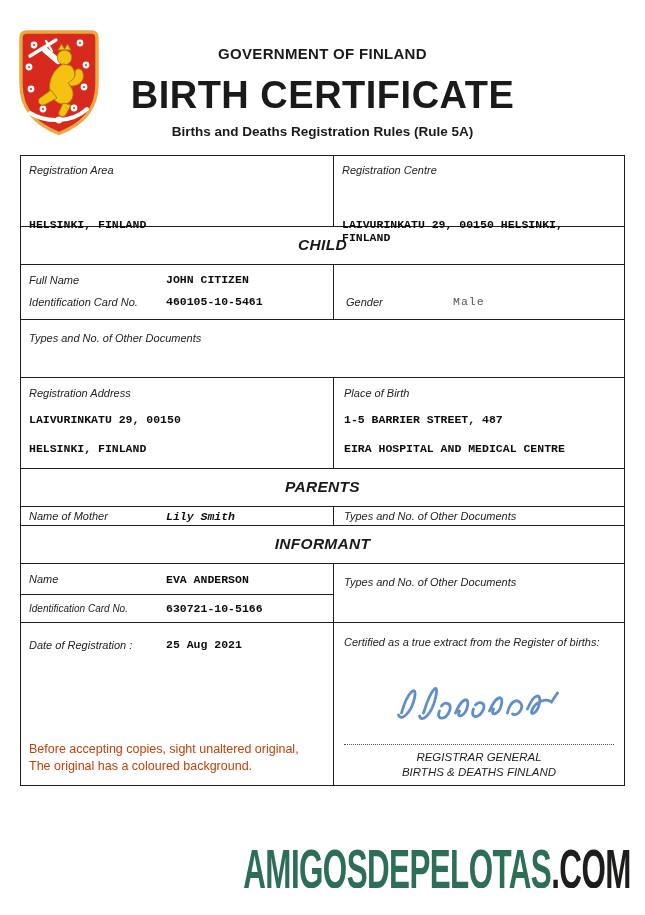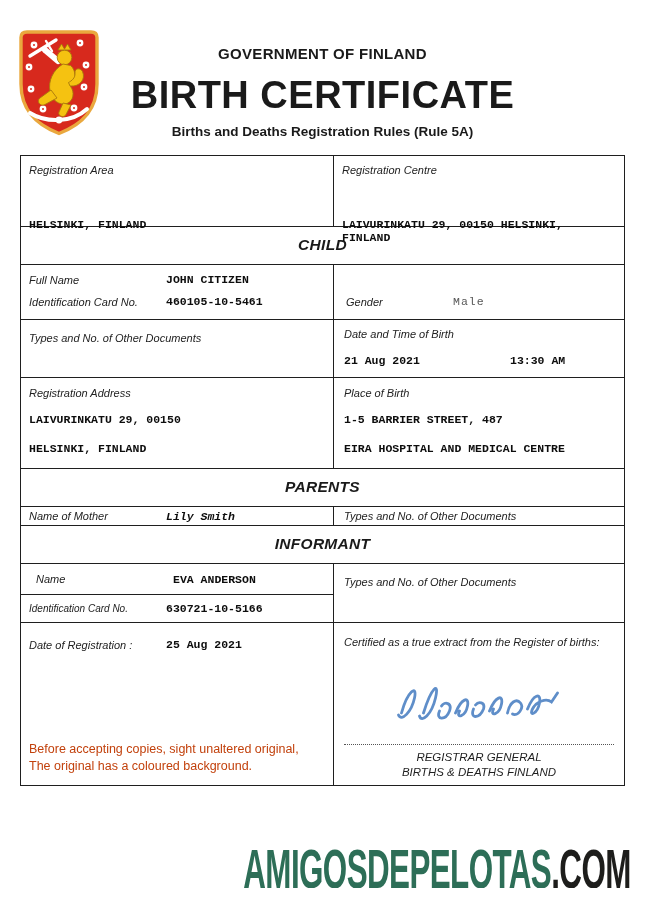--- a/index.html
+++ b/index.html
@@ -157,27 +157,20 @@
           <span class="lbl" style="width:107px;flex:none;">Gender</span>
           <span class="val plain">Male</span>
         </div>
       </div>
     </div>
 
     <div class="row h58">
       <div class="cl pad">
         <span class="lbl">Types and No. of Other Documents</span>
       </div>
-      <div class="cr col" style="padding:8px 8px 10px 10px;">
-        <span class="lbl">Date and Time of Birth</span>
-        <div class="line">
-          <span class="val" style="width:166px;flex:none;">21 Aug 2021</span>
-          <span class="val">13:30 AM</span>
-        </div>
-      </div>
     </div>
 
     <div class="row h91">
       <div class="cl col addr" style="padding:9px 8px 16px 8px;">
         <span class="lbl">Registration Address</span>
         <div>
           <div class="val">LAIVURINKATU 29, 00150</div>
           <div class="val">HELSINKI, FINLAND</div>
         </div>
       </div>
@@ -200,21 +193,21 @@
       </div>
       <div class="cr vcenter" style="padding:0 10px;">
         <span class="lbl">Types and No. of Other Documents</span>
       </div>
     </div>
 
     <div class="secbar">INFORMANT</div>
 
     <div class="row">
       <div class="split">
-        <div class="sub h30 line vcenter" style="padding:0 8px;margin-left:7px;">
+        <div class="sub h30 line vcenter" style="padding:0 8px;">
           <span class="lbl lw">Name</span>
           <span class="val">EVA ANDERSON</span>
         </div>
         <div class="sub h28 line vcenter" style="padding:0 8px;">
           <span class="lbl lw" style="font-size:10px;">Identification Card No.</span>
           <span class="val">630721-10-5166</span>
         </div>
       </div>
       <div class="cr" style="padding:8px 8px 0 10px;">
         <span class="lbl">Types and No.  of Other Documents</span>

